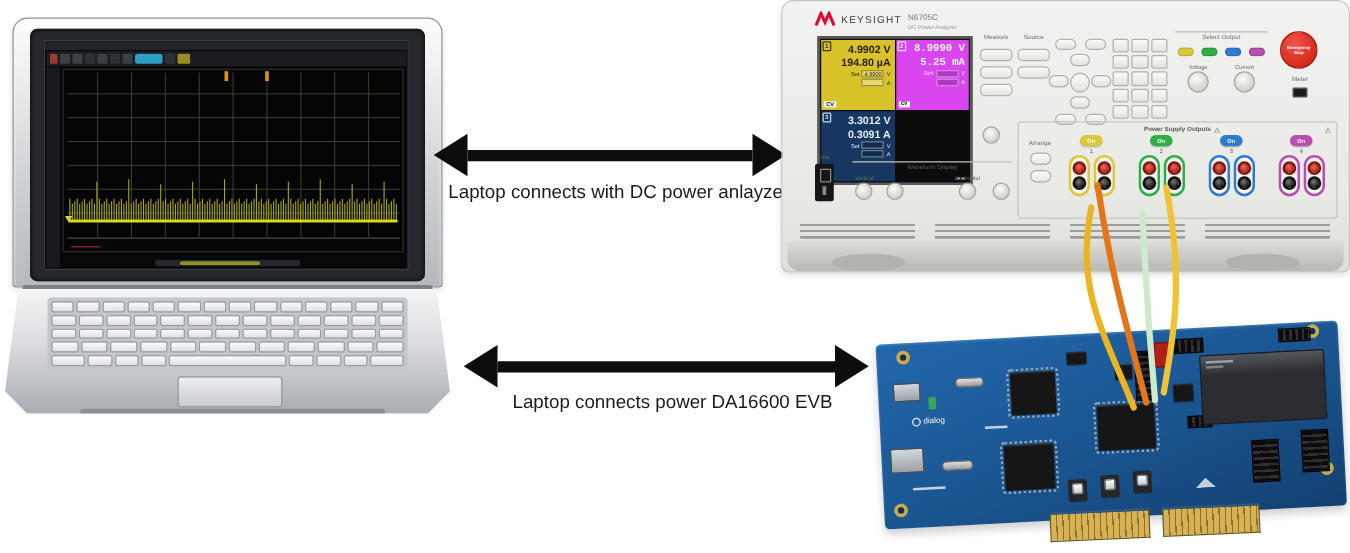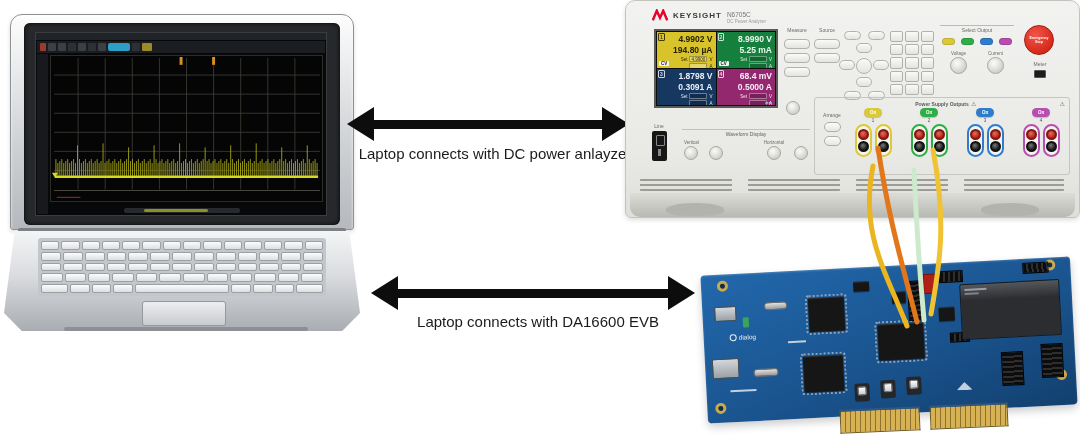--- a/index.html
+++ b/index.html
@@ -50,24 +50,24 @@
   .conn-label { position:absolute; font-size:15px; color:#1b1b1b; text-align:center; }
 
   
   .analyzer { position:absolute; left:625px; top:0; width:455px; height:218px; }
   .an-body { position:absolute; inset:0; background:linear-gradient(180deg,#f2f2f0,#e9e9e6 70%,#dededa);
     border:1px solid #c4c4bf; border-radius:10px 10px 6px 6px; box-shadow:0 2px 5px #00000022; }
   .an-base { position:absolute; left:4px; bottom:0px; right:4px; height:24px;
     background:linear-gradient(180deg,#dcdcd8,#b9b9b3); border-radius:0 0 10px 10px; }
   .an-foot { position:absolute; bottom:1px; width:58px; height:13px; background:#b3b3ad; border-radius:50% 50% 40% 40%; }
   .an-header { position:absolute; left:26px; top:8px; height:16px; display:flex; align-items:flex-start; gap:5px; }
-  .brand { font-size:8px; font-weight:bold; letter-spacing:1px; color:#3a3a3a; margin-top:2px; }
+  .brand { font-size:8px; font-weight:normal; letter-spacing:1px; color:#3a3a3a; margin-top:2px; }
   .model { font-size:6.5px; color:#777; margin-top:2px; line-height:1.2; }
   .model .sub { font-size:4.5px; display:block; color:#999; }
-  .an-display { position:absolute; left:28px; top:28px; width:124px; height:79px; background:#0c0c0c;
+  .an-display { position:absolute; left:28px; top:28px; width:124px; height:119px; background:#0c0c0c;
     border:2px solid #5a5a56; display:grid; grid-template-columns:1fr 1fr; grid-template-rows:1fr 1fr; gap:1px; padding:1px; }
   .ch-tile { position:relative; padding:2px 3px 1px 3px; overflow:hidden; }
   .ch-num { position:absolute; left:1px; top:1px; font-size:5px; font-weight:bold; border:1px solid currentColor; padding:0 1px; border-radius:1px; opacity:.85; }
   .ch-v, .ch-i { text-align:right; font-size:8.5px; font-weight:bold; line-height:1.25; }
   .ch-set { display:flex; justify-content:flex-end; align-items:center; gap:2px; font-size:4.5px; margin-top:1px; opacity:.95; }
   .set-box { min-width:18px; height:6px; border:1px solid #ffffff66; border-radius:1px; font-size:4.5px; text-align:center; line-height:5px; background:#00000033; }
   .ch-tile[data-ch="0"] .set-box { border-color:#00000055; background:#ffffff55; }
   .ch-badge { position:absolute; left:2px; bottom:2px; font-size:4.5px; font-weight:bold; background:#f2f2f2; color:#222; padding:0 2px; border-radius:1px; }
   .ch-badge:empty { display:none; }
   .disp-status { position:absolute; right:4px; bottom:1px; font-size:4.5px; color:#9ab6e0; }
@@ -277,21 +277,21 @@
           <span class="key" style="flex: 1.4 1 0%;"></span>
         </div>
       </div>
     <div class="trackpad"></div>
     <div class="base-lip"></div>
   </div>
 
   <div class="conn-arrow" style="left:374px; top:120px; width:228px;"></div>
   <div class="conn-label" style="left:340px; top:145px; width:310px;">Laptop connects with DC power anlayzer</div>
   <div class="conn-arrow" style="left:398px; top:289px; width:270px;"></div>
-  <div class="conn-label" style="left:398px; top:313px; width:280px;">Laptop connects with DA16600 EVB</div>
+  <div class="conn-label" style="left:398px; top:313px; width:280px;">Laptop connects power DA16600 EVB</div>
 
   <div class="analyzer">
     <div class="an-body">
 
       <div class="an-header">
         <svg width="16" height="13" viewBox="0 0 20 14">
           <path d="M1,13 L6,1 L10,10 L14,1 L19,13" fill="none" stroke="#e90029" stroke-width="3"></path>
         </svg>
         <span class="brand">KEYSIGHT</span>
         <span class="model">
@@ -309,54 +309,39 @@
               <span>Set</span>
               <span class="set-box">4.9900</span>
               <span>V</span>
             </div>
           <div class="ch-set">
               <span class="set-box"></span>
               <span>A</span>
             </div>
           <span class="ch-badge">CV</span>
         </div>
-        <div class="ch-tile" data-ch="1" style="background: #15803d; color: rgb(237, 246, 237);">
+        <div class="ch-tile" data-ch="1" style="background: #d946ef; color: rgb(237, 246, 237); font-family: Liberation Mono, monospace;">
           <span class="ch-num">2</span>
           <div class="ch-v">8.9990 V</div>
           <div class="ch-i">5.25 mA</div>
           <div class="ch-set">
               <span>Set</span>
               <span class="set-box"></span>
               <span>V</span>
             </div>
           <div class="ch-set">
               <span class="set-box"></span>
               <span>A</span>
             </div>
           <span class="ch-badge">CV</span>
         </div>
         <div class="ch-tile" data-ch="2" style="background: rgb(22, 55, 96); color: rgb(234, 240, 250);">
           <span class="ch-num">3</span>
-          <div class="ch-v">1.8798 V</div>
+          <div class="ch-v">3.3012 V</div>
           <div class="ch-i">0.3091 A</div>
-          <div class="ch-set">
-              <span>Set</span>
-              <span class="set-box"></span>
-              <span>V</span>
-            </div>
-          <div class="ch-set">
-              <span class="set-box"></span>
-              <span>A</span>
-            </div>
-
-        </div>
-        <div class="ch-tile" data-ch="3" style="background: rgb(147, 40, 111); color: rgb(251, 238, 250);">
-          <span class="ch-num">4</span>
-          <div class="ch-v">68.4 mV</div>
-          <div class="ch-i">0.5000 A</div>
           <div class="ch-set">
               <span>Set</span>
               <span class="set-box"></span>
               <span>V</span>
             </div>
           <div class="ch-set">
               <span class="set-box"></span>
               <span>A</span>
             </div>
 

